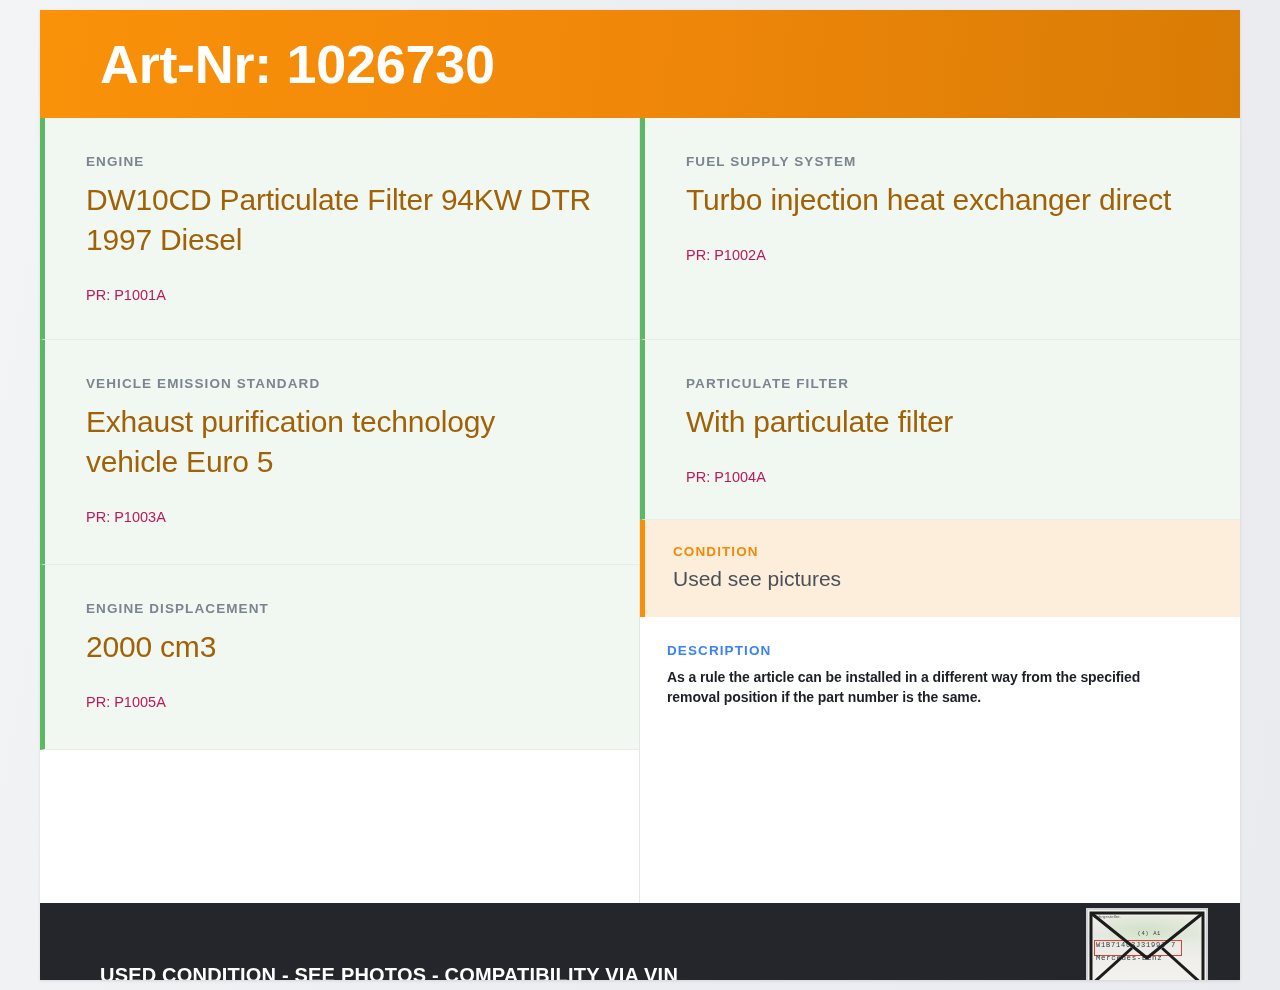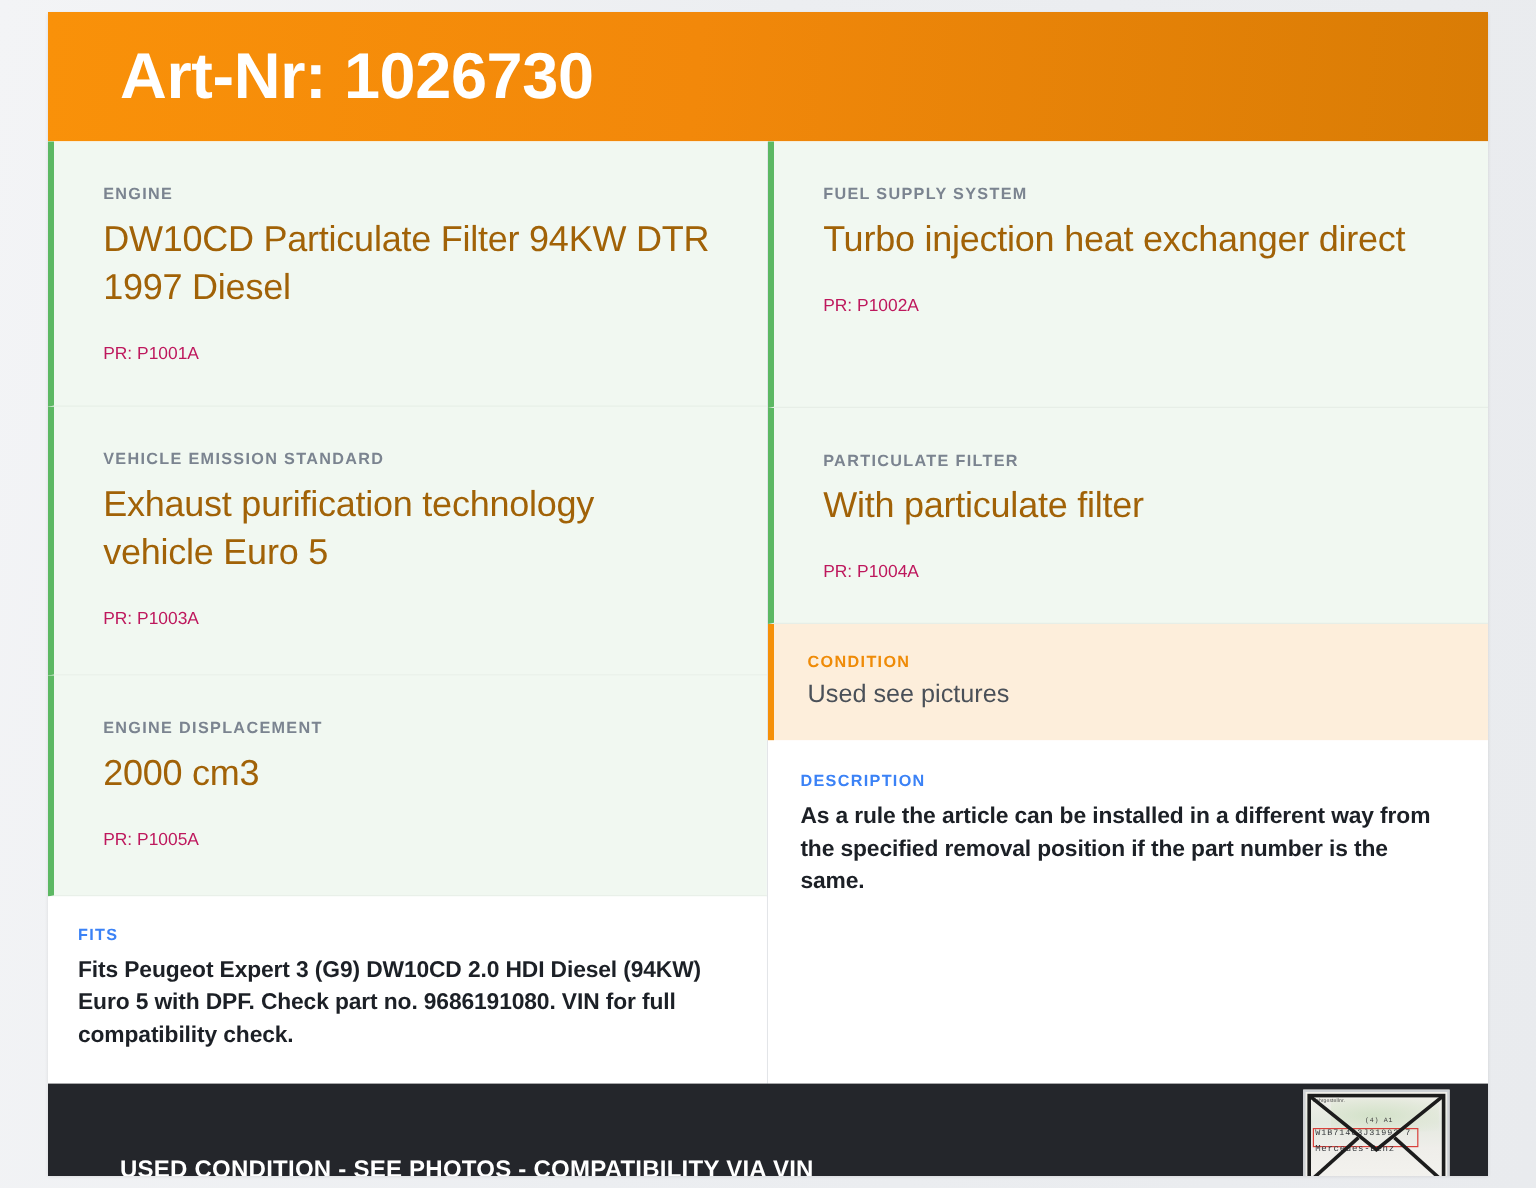--- a/index.html
+++ b/index.html
@@ -133,21 +133,21 @@
   }
   .text-label {
     font-size: 13.5px;
     font-weight: bold;
     letter-spacing: 1.1px;
     color: #3b82f6;
     text-transform: uppercase;
     margin-bottom: 10px;
   }
   .text-value {
-    font-size: 19px;
+    font-size: 14px;
     font-weight: bold;
     color: #1c2026;
     line-height: 1.42;
     letter-spacing: -0.1px;
   }
   .flex-fill { flex: 1 1 auto; background: #ffffff; }
 
   
   .footer {
     height: 84px;
@@ -255,24 +255,20 @@
         <div class="spec-value">Exhaust purification technology vehicle Euro 5</div>
         <div class="spec-pr">PR: P1003A</div>
       </div>
 
       <div class="spec-card card-h3">
         <div class="spec-label">Engine displacement</div>
         <div class="spec-value">2000 cm3</div>
         <div class="spec-pr">PR: P1005A</div>
       </div>
 
-      <div class="text-block fits">
-        <div class="text-label">Fits</div>
-        <div class="text-value">Fits Peugeot Expert 3 (G9) DW10CD 2.0 HDI Diesel (94KW) Euro 5 with DPF. Check part no. 9686191080. VIN for full compatibility check.</div>
-      </div>
 
       <div class="flex-fill"></div>
     </div>
 
     <div class="col col-right">
 
       <div class="spec-card card-r1">
         <div class="spec-label">Fuel supply system</div>
         <div class="spec-value">Turbo injection heat exchanger direct</div>
         <div class="spec-pr">PR: P1002A</div>

